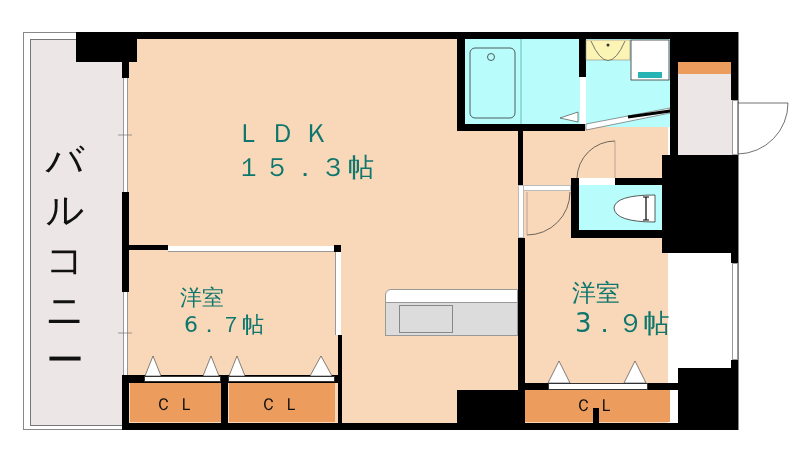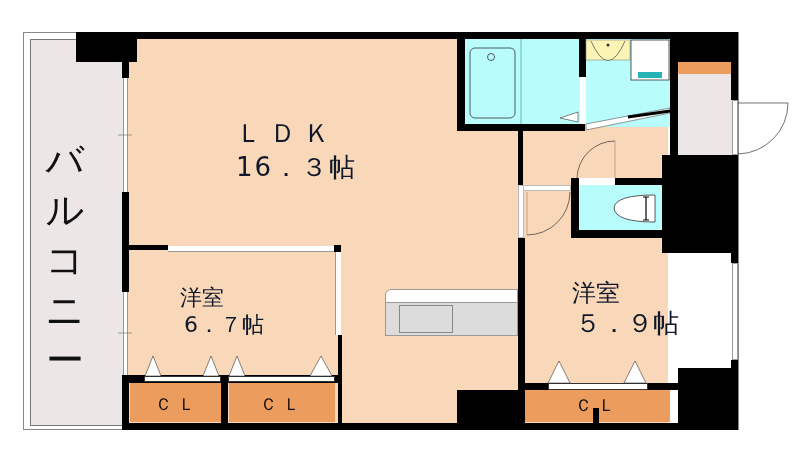--- a/index.html
+++ b/index.html
@@ -3,21 +3,21 @@
 <meta charset="utf-8">
 <style>
   html, body { margin: 0; padding: 0; background: #ffffff; }
   body { width: 800px; height: 463px; position: relative; overflow: hidden; font-family: "DejaVu Sans", sans-serif; }
   .abs { position: absolute; box-sizing: border-box; }
   .wall { position: absolute; background: #000; }
   .floor { position: absolute; background: #f8d8b8; }
   .wet { position: absolute; background: #b8fcfc; }
   .balcony { position: absolute; background: #ece6e6; }
   .closet { position: absolute; background: #ec9c5c; }
-  .label { position: absolute; color: #0f172a; white-space: pre; letter-spacing: 0; }
+  .label { position: absolute; color: #0f766e; white-space: pre; letter-spacing: 0; }
   .room-name { font-size: 26px; line-height: 30px; }
   .room-size { font-size: 26px; line-height: 30px; }
   .cl-label { font-size: 17px; letter-spacing: 6px; color: #111; text-align: right; }
   .balc-text { font-size: 38px; line-height: 50px; width: 50px; text-align: center; color: #111; }
   svg { position: absolute; left: 0; top: 0; }
 </style>
 </head>
 <body>
 
 <div class="abs" style="left:23px;top:32px;width:716px;height:398px;border:1px solid #888;"></div>
@@ -137,23 +137,23 @@
   <polygon points="145,376 153,356 161,376" fill="#fff" stroke="#333" stroke-width="0.6"></polygon>
   <polygon points="203,376 211,356 219,376" fill="#fff" stroke="#333" stroke-width="0.6"></polygon>
   <polygon points="229,376 237,356 245,376" fill="#fff" stroke="#333" stroke-width="0.6"></polygon>
   <polygon points="310,376 321,356 332,376" fill="#fff" stroke="#333" stroke-width="0.6"></polygon>
 
   <polygon points="548,383 559,361 570,383" fill="#fff" stroke="#333" stroke-width="0.6"></polygon>
   <polygon points="624,383 635,361 646,383" fill="#fff" stroke="#333" stroke-width="0.6"></polygon>
 </svg>
 
 <div class="label room-name" style="left:236px;top:118px;letter-spacing:8px;">ＬＤＫ</div>
-<div class="label room-size" style="left:236px;top:152px;letter-spacing:2px;">16．３帖</div>
+<div class="label room-size" style="left:236px;top:152px;letter-spacing:2px;">１５．３帖</div>
 
 <div class="label" style="left:180px;top:283px;font-size:22px;">洋室</div>
 <div class="label" style="left:184px;top:310px;font-size:22px;">6．７帖</div>
 
 <div class="label" style="left:572px;top:277px;font-size:24px;">洋室</div>
-<div class="label" style="left:575px;top:306px;font-size:26px;">５．９帖</div>
+<div class="label" style="left:575px;top:306px;font-size:26px;">3．９帖</div>
 
 <div class="label cl-label" style="left:155px;top:393px;">ＣＬ</div>
 <div class="label cl-label" style="left:260px;top:393px;">ＣＬ</div>
 <div class="label cl-label" style="left:575px;top:394px;">ＣＬ</div>
 
 </body></html>

